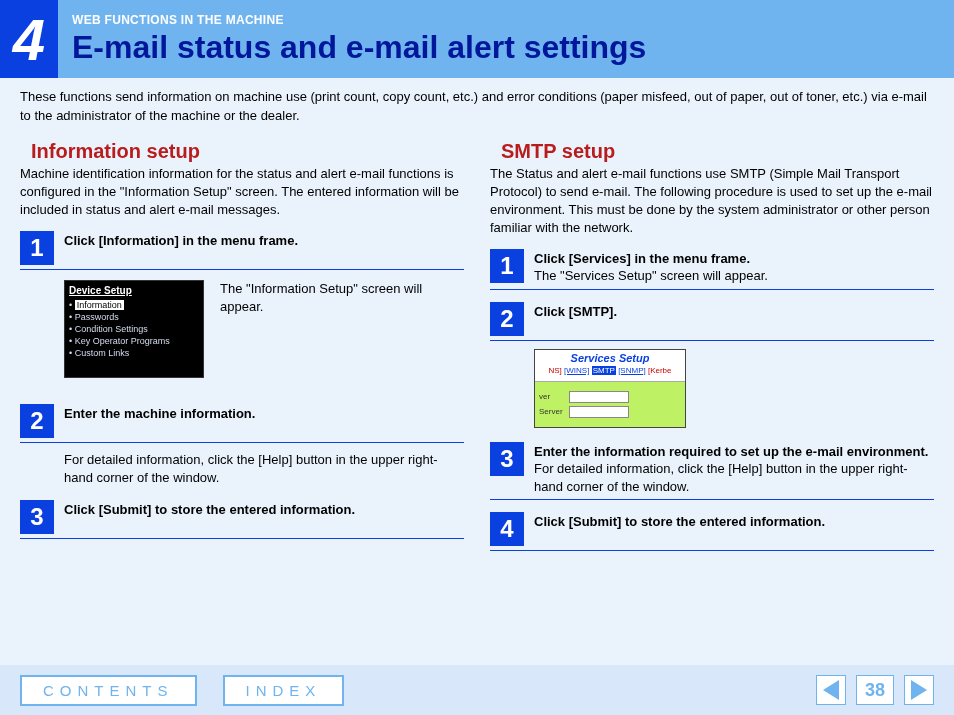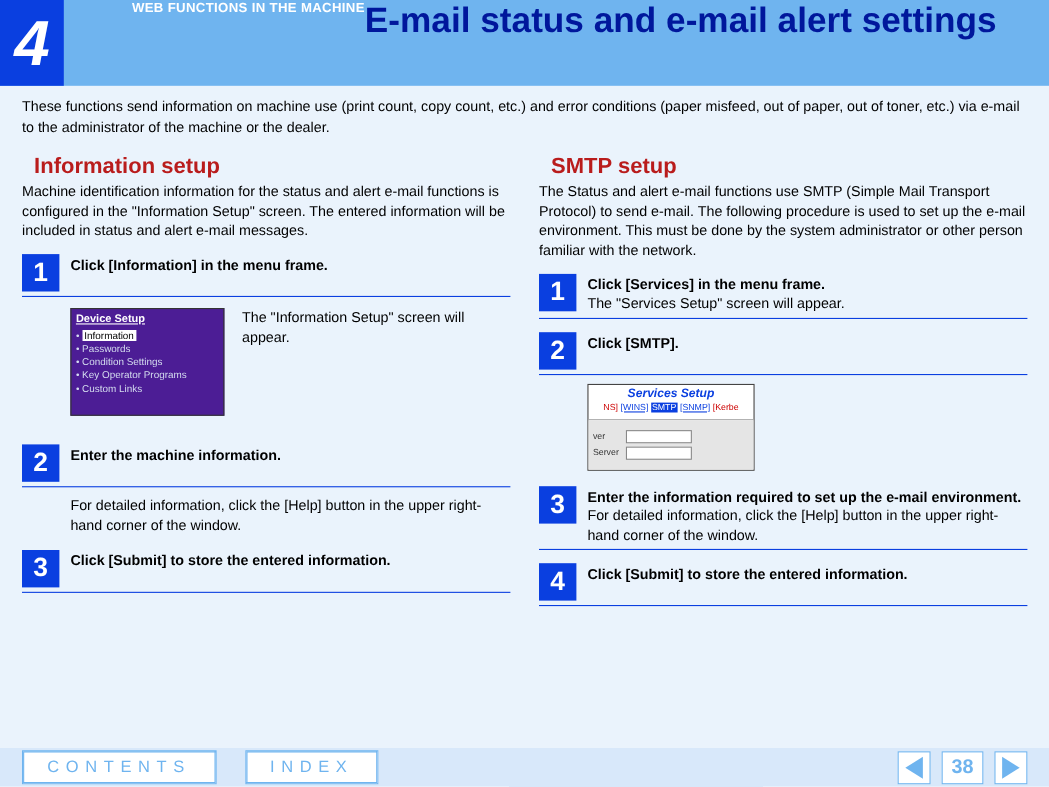--- a/index.html
+++ b/index.html
@@ -26,21 +26,21 @@
     font-style: italic;
     display: flex;
     align-items: center;
     justify-content: center;
     font-family: Arial, sans-serif;
   }
   .header-text {
     flex: 1;
     padding-left: 14px;
     display: flex;
-    flex-direction: row;
+    flex-direction: column;
     justify-content: center;
   }
   .breadcrumb {
     color: #fff;
     font-size: 12px;
     font-weight: bold;
     margin-bottom: 2px;
     letter-spacing: 0.3px;
   }
   .title-row { display: flex; align-items: baseline; justify-content: space-between; }
@@ -103,44 +103,44 @@
   .step-title { font-weight: bold; }
   .step-sub { font-weight: normal; display:block; margin-top:1px; line-height:1.35;}
   .step-body {
     font-size: 13px;
     margin-left: 44px;
     margin-top: 8px;
     line-height: 1.4;
   }
   .thumb-row { display:flex; gap:16px; margin-left:44px; margin-top:10px; align-items:flex-start; }
   .thumb1 {
-    width: 140px; height: 98px; background:#4c1d95; border:1px solid #333; padding:4px;
+    width: 140px; height: 98px; background:#000000; border:1px solid #333; padding:4px;
     font-size:9px; color:#fff;
   }
   .thumb1 .t-title { text-decoration:underline; color:#fff; font-weight:bold; font-size:10px;}
   .thumb1 ul { list-style: none; margin-top:4px;}
   .thumb1 li::before { content:"• "; }
   .thumb1 li { margin:2px 0; color:#d4dcef;}
   .thumb1 .hl { background:#fff; color:#000; padding:0 2px; text-decoration:none;}
   .thumb-caption { font-size:13px; line-height:1.4; flex:1;}
   .thumb2 {
     width: 152px; border:1px solid #444; background:#fff; font-size:9px; margin-left:44px; margin-top:8px;
   }
   .thumb2 .t2-title { text-align:center; font-size:11px; font-weight:bold; font-style:italic; color:#0a3fe0; padding:2px 0;}
   .thumb2 .t2-links { text-align:center; font-size:8px; color:#0a3fe0; padding-bottom:6px; border-bottom:1px solid #aaa;}
   .thumb2 .t2-links span { text-decoration:underline;}
   .thumb2 .t2-links .red { color:#c00; text-decoration:none;}
   .thumb2 .t2-links .sel { background:#0a3fe0;color:#fff; text-decoration:none; padding:0 1px;}
-  .thumb2 .t2-body { background:#e5e5e5; padding:6px 4px;}
+  .thumb2 .t2-body { background:#bef264; padding:6px 4px;}
   .thumb2 .t2-row { display:flex; align-items:center; margin:3px 0;}
   .thumb2 .t2-row .lbl { width:30px; font-size:8px; color:#333;}
   .thumb2 .t2-row input { width:60px; height:12px; border:1px solid #888; font-size:8px;}
   .footer {
     position:absolute; bottom:0; left:0; right:0;
-    background:#d8e8fa; height:35px;
+    background:#d8e8fa; height:50px;
     display:flex; align-items:center; padding:0 20px; gap:26px;
   }
   .footer-btn {
     background:#fff; border:1px solid #6fb4ef;
     box-shadow: 1px 1px 0 #6fb4ef inset, -1px -1px 0 #6fb4ef inset;
     padding:6px 22px; font-size:15px; letter-spacing:6px;
     color:#6fb4ef; font-weight:normal;
     cursor:pointer;
   }
   .footer-right { margin-left:auto; display:flex; align-items:center; gap:10px;}

